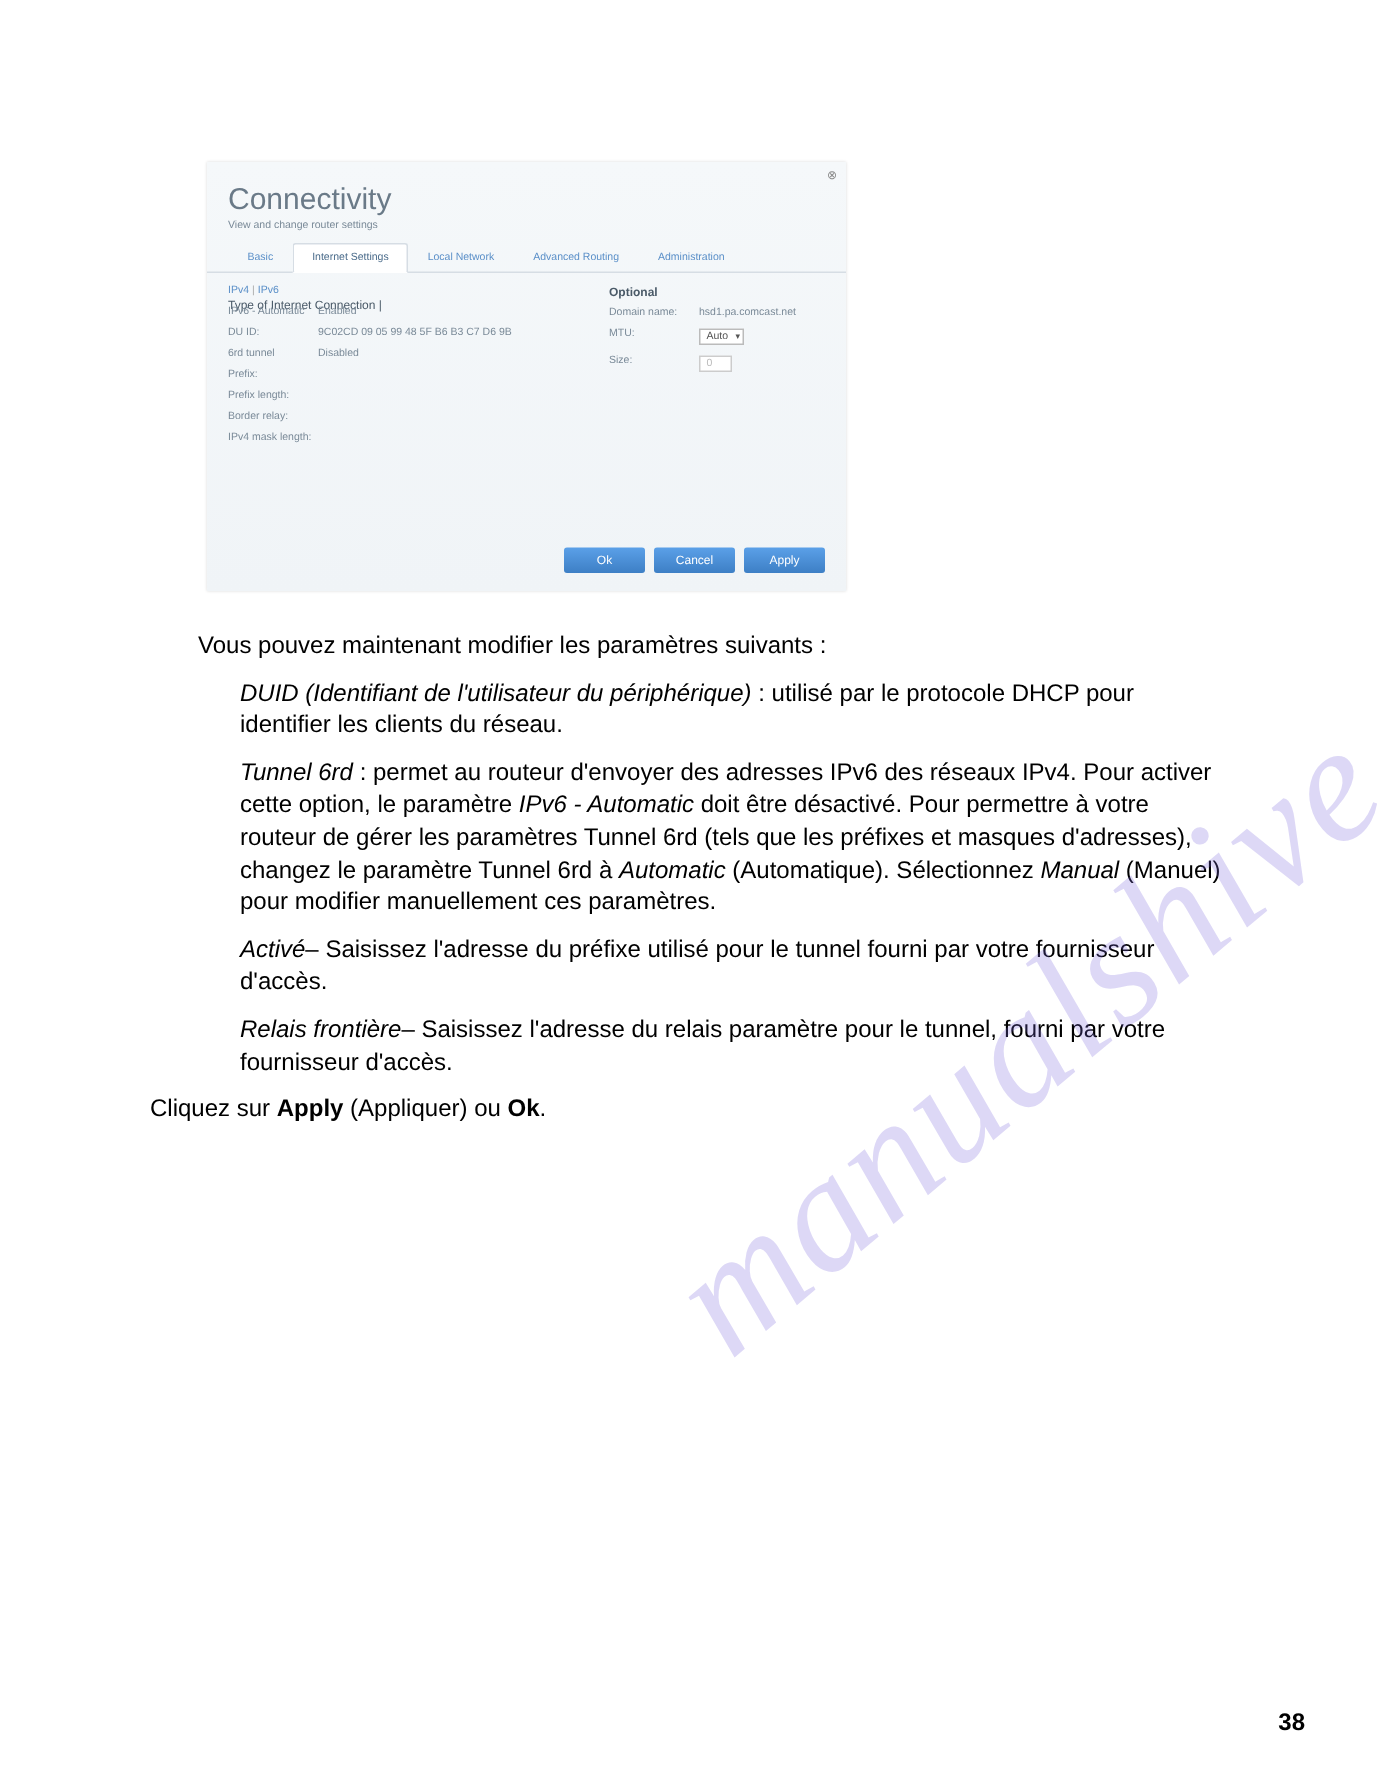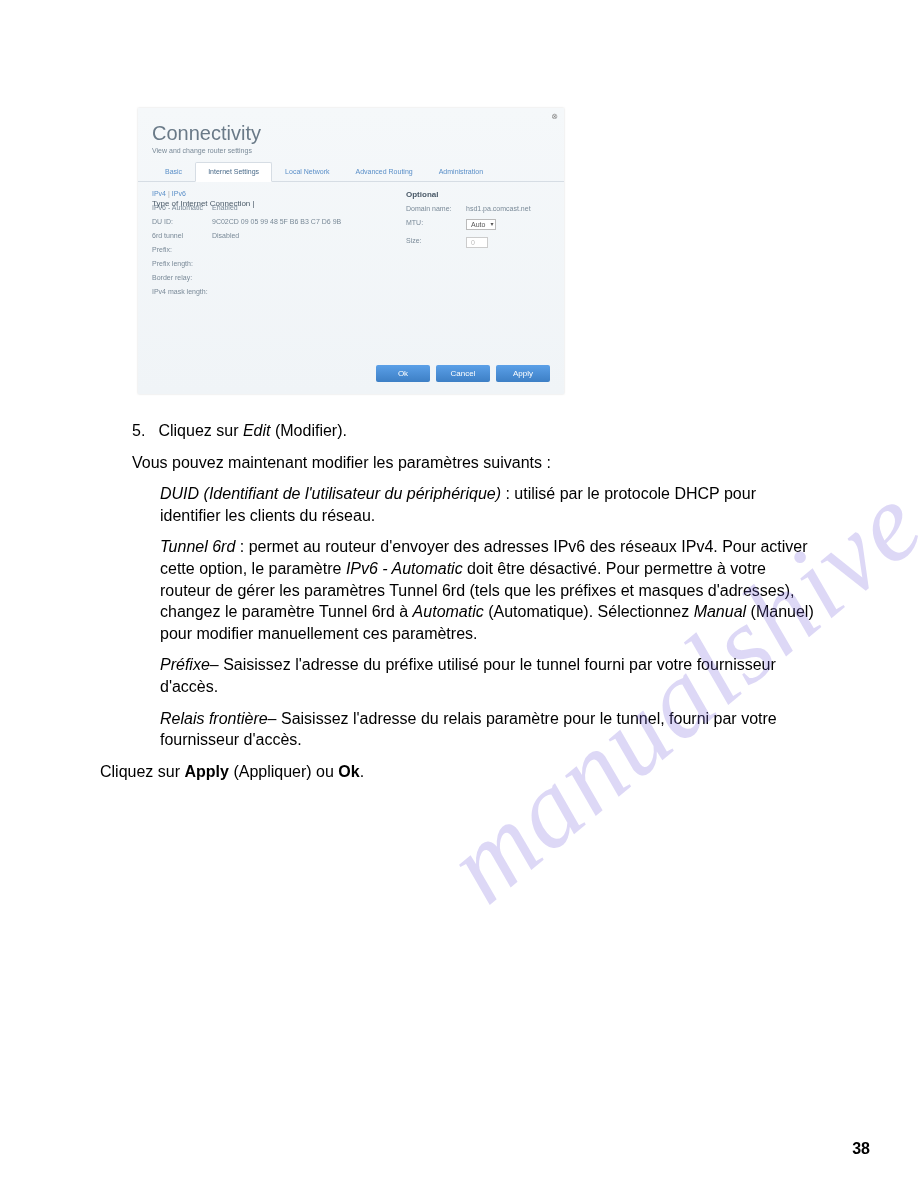--- a/index.html
+++ b/index.html
@@ -254,34 +254,30 @@
       </div>
     </div>
     <div class="panel-buttons">
       <div class="panel-btn">Ok</div>
       <div class="panel-btn">Cancel</div>
       <div class="panel-btn">Apply</div>
     </div>
   </div>
 
   <div class="doc">
-    <p class="step-5">
-      <span class="num">5.</span>
-      <span>Cliquez sur </span><em>Edit</em><span> (Modifier).</span>
-    </p>
     <p class="intro">Vous pouvez maintenant modifier les paramètres suivants :</p>
 
     <p class="param">
       <em>DUID (Identifiant de l'utilisateur du périphérique)</em><span> : utilisé par le protocole DHCP pour identifier les clients du réseau.</span>
     </p>
     <p class="param">
       <em>Tunnel 6rd</em><span> : permet au routeur d'envoyer des adresses IPv6 des réseaux IPv4. Pour activer cette option, le paramètre </span><em>IPv6 - Automatic</em><span> doit être désactivé. Pour permettre à votre routeur de gérer les paramètres Tunnel 6rd (tels que les préfixes et masques d'adresses), changez le paramètre Tunnel 6rd à </span><em>Automatic</em><span> (Automatique). Sélectionnez </span><em>Manual</em><span> (Manuel) pour modifier manuellement ces paramètres.</span>
     </p>
     <p class="param">
-      <em>Préfixe</em><span>– Saisissez l'adresse du préfixe utilisé pour le tunnel fourni par votre fournisseur d'accès.</span>
+      <em>Activé</em><span>– Saisissez l'adresse du préfixe utilisé pour le tunnel fourni par votre fournisseur d'accès.</span>
     </p>
     <p class="param">
       <em>Relais frontière</em><span>– Saisissez l'adresse du relais paramètre pour le tunnel, fourni par votre fournisseur d'accès.</span>
     </p>
 
     <p class="final">
       <span>Cliquez sur </span><b>Apply</b><span> (Appliquer) ou </span><b>Ok</b><span>.</span>
     </p>
   </div>
 

